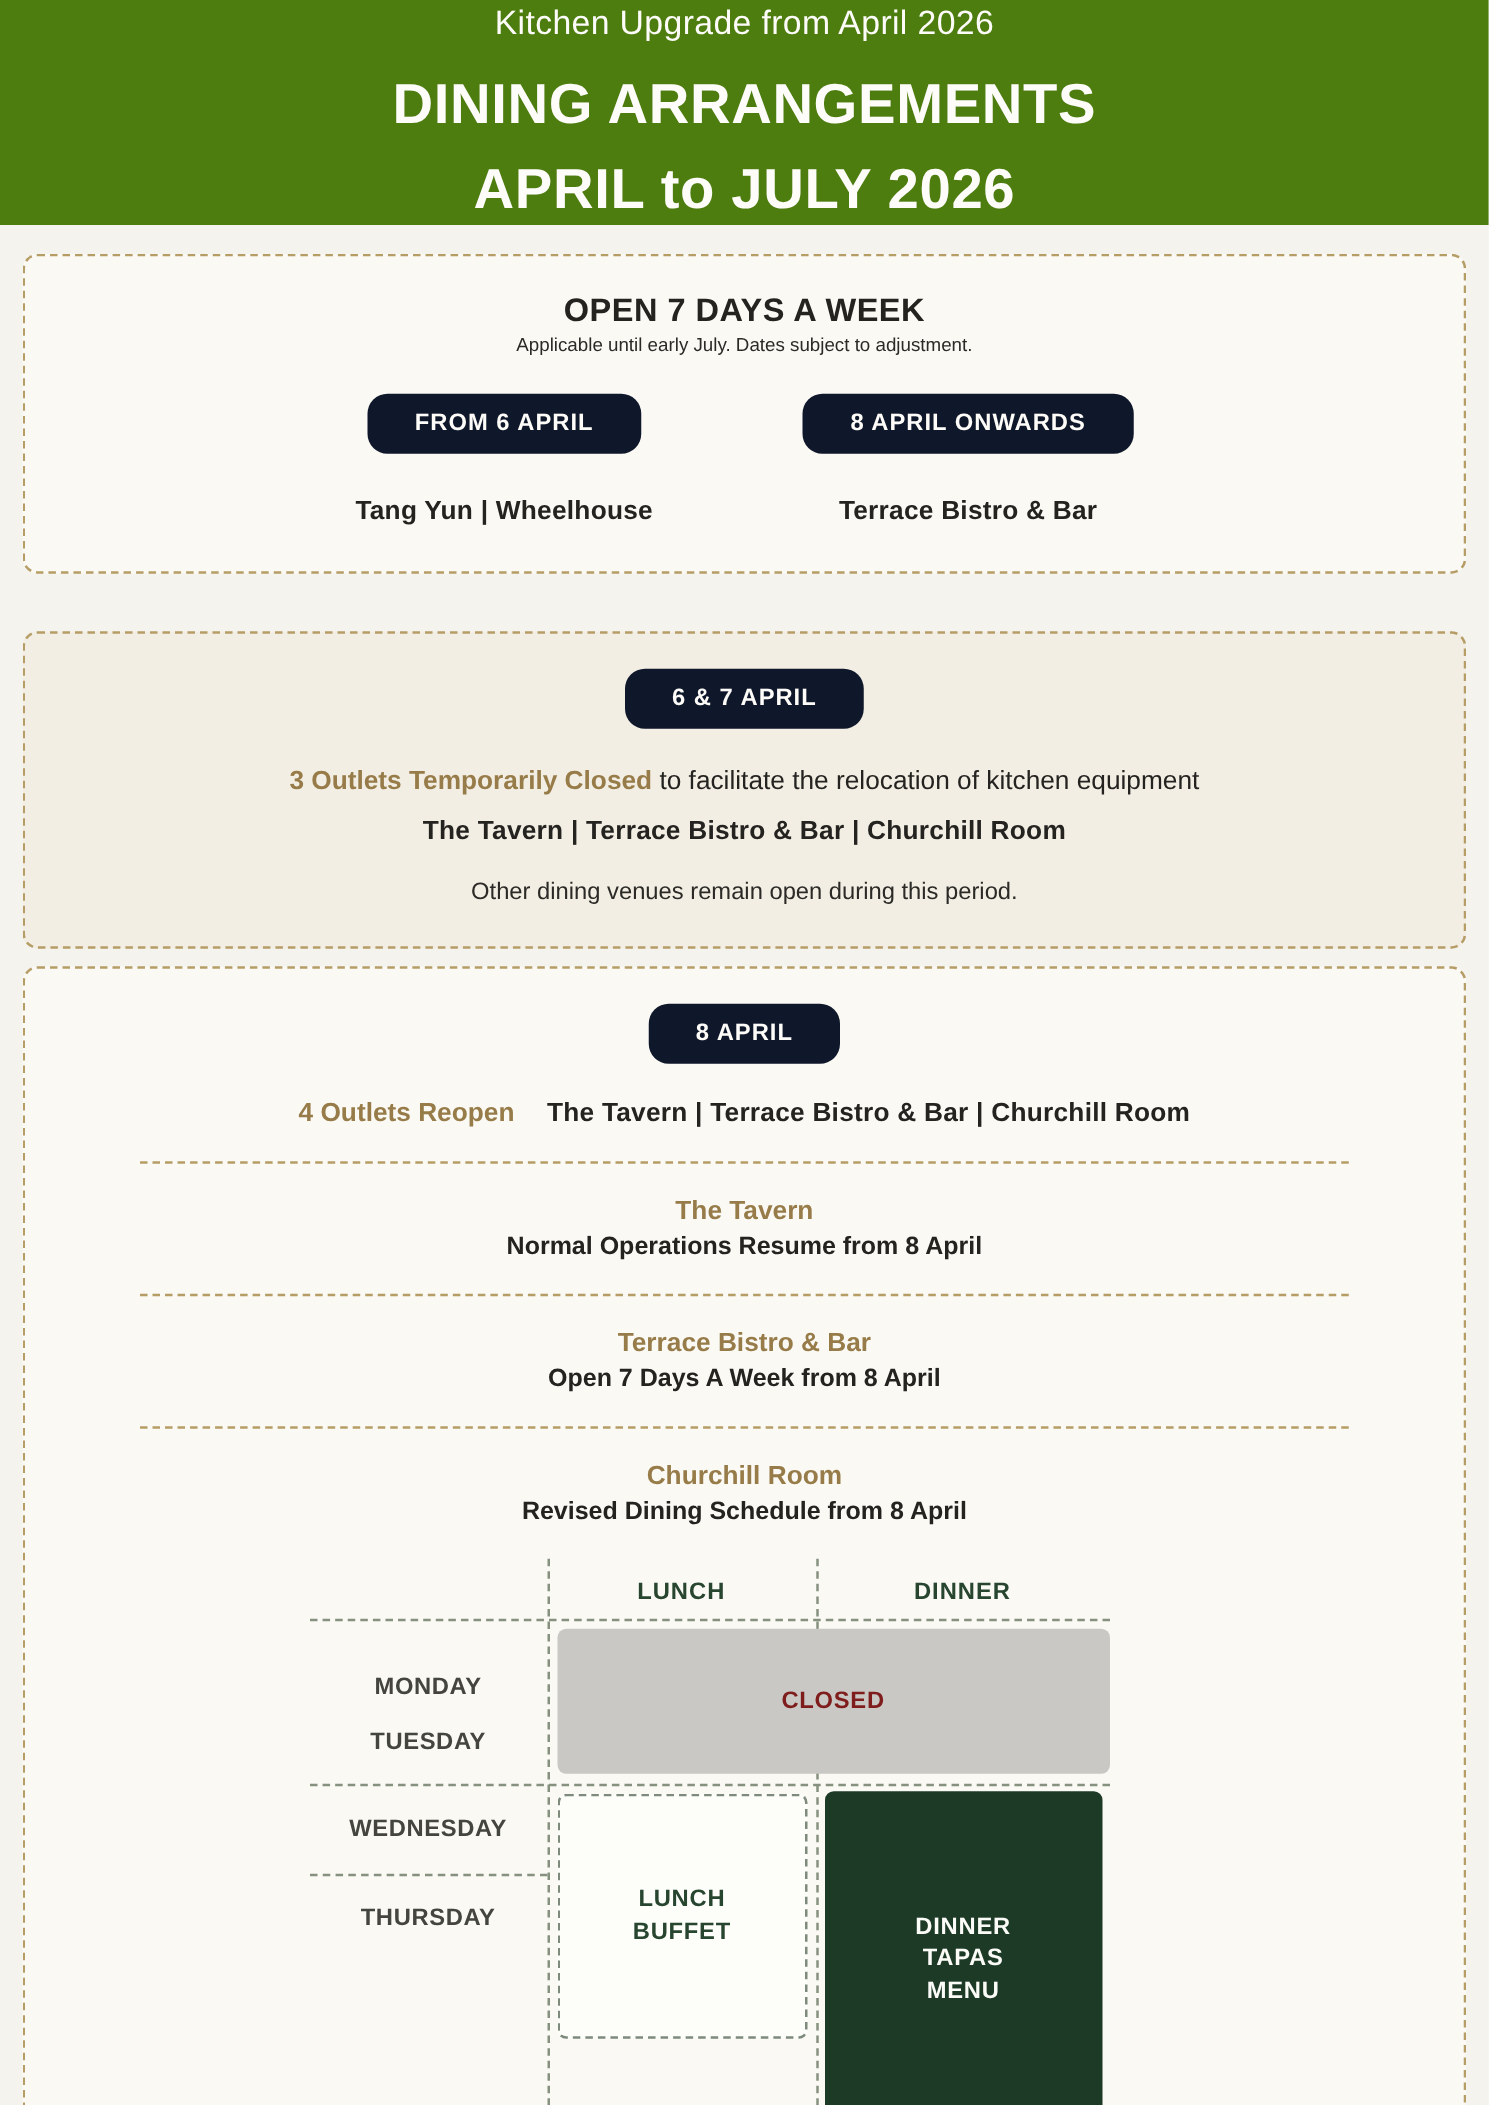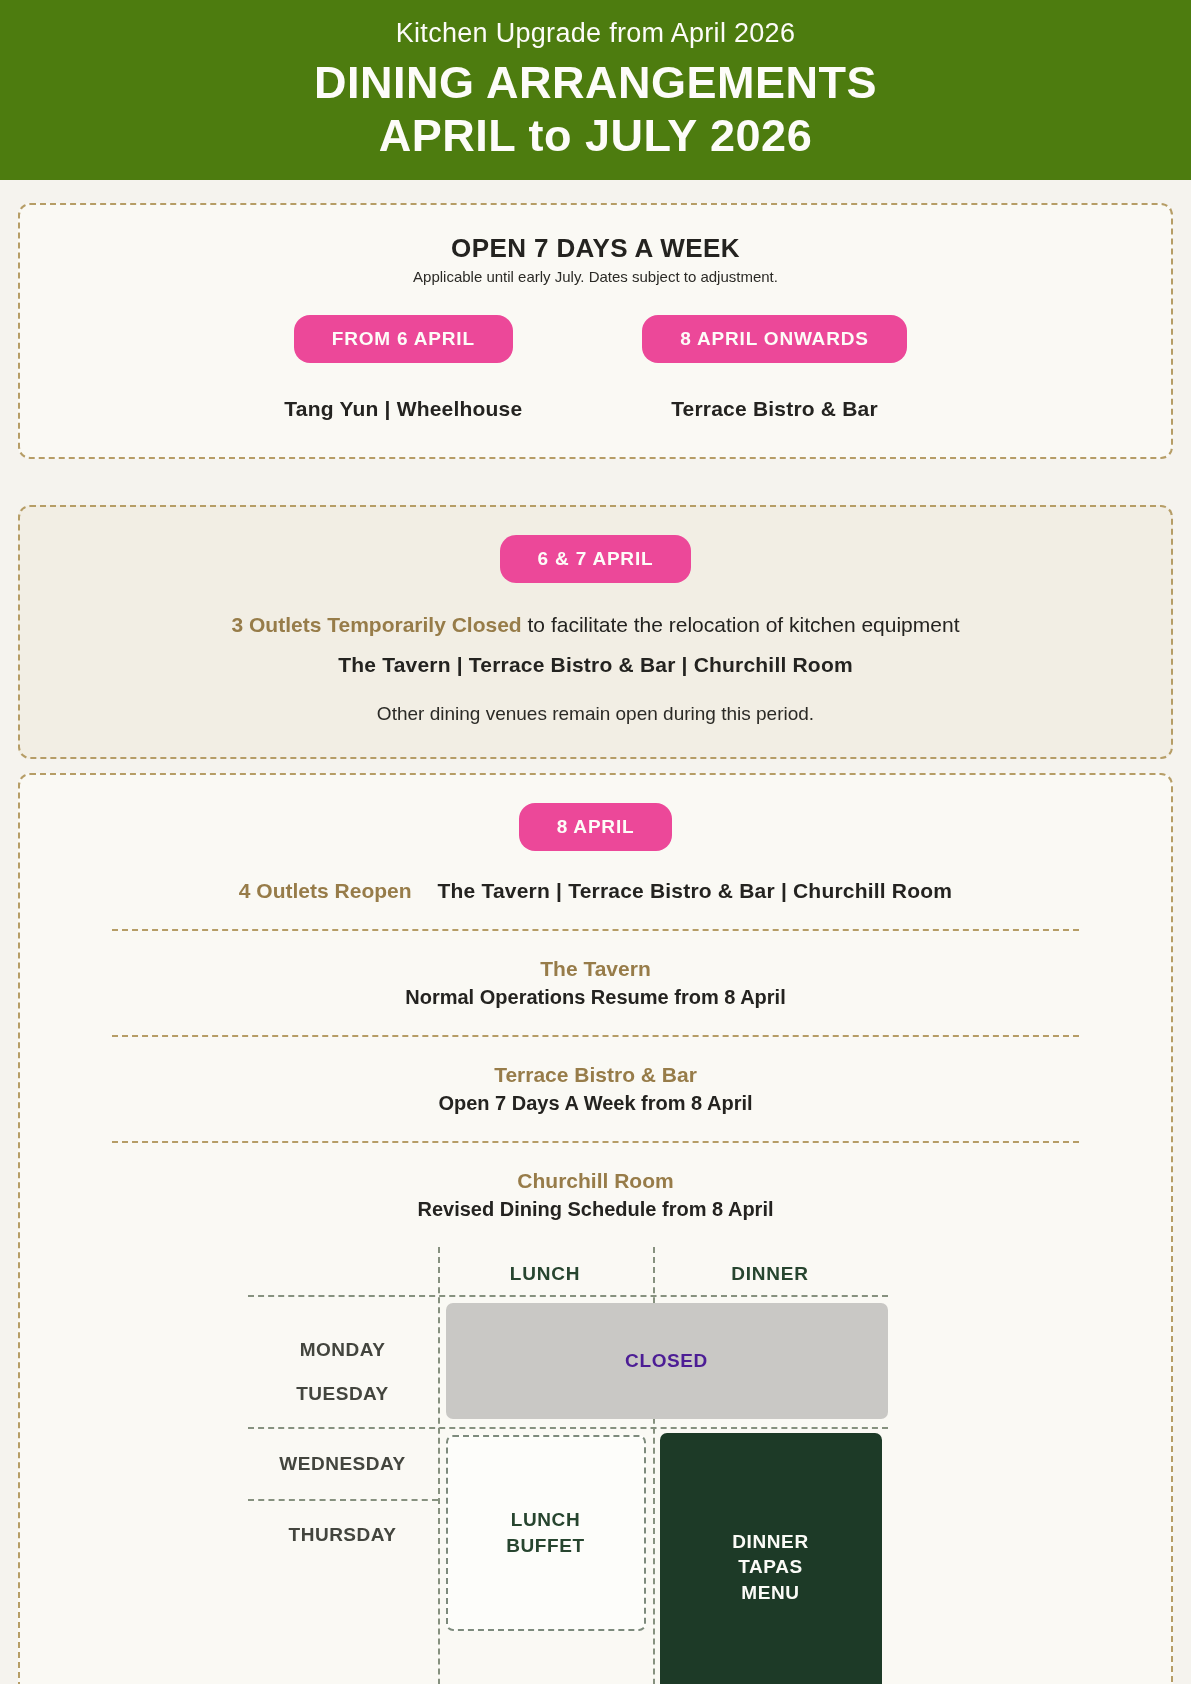--- a/index.html
+++ b/index.html
@@ -12,42 +12,42 @@
   }
 
   
   .hero {
     background:#4d7c0f;
     height:180px;
     display:flex; flex-direction:column; justify-content:center; align-items:center;
     text-align:center; color:#fdfcf9;
   }
   .hero-kicker { font-size:27px; font-weight:500; letter-spacing:.3px; margin-bottom:8px; }
-  .hero-title  { font-size:45px; font-weight:800; line-height:1.16; letter-spacing:.5px; }
+  .hero-title  { font-size:45px; font-weight:800; line-height:1.16; letter-spacing:.5px;margin-top:15px; }
 
   
   .box {
     margin:0 18px;
     border:2px dashed #b69d66;
     border-radius:12px;
     text-align:center;
   }
   .box-light { background:#faf9f4; }
   .box-beige { background:#f2eee4; }
 
   .s1 { margin-top:23px; padding:28px 20px 36px; }
   .s2 { margin-top:46px; padding:28px 20px 32px; }
   .s3 { margin-top:14px; padding:28px 20px 44px; }
 
   .sec-title { font-size:26px; font-weight:800; letter-spacing:.4px; color:#242320; }
   .sec-sub   { font-size:15px; font-weight:400; margin-top:4px; color:#2b2a26; }
 
   .pill {
     display:inline-block;
-    background:#ec4899; color:#fdfcf8;
+    background:#0f172a; color:#fdfcf8;
     font-size:19px; font-weight:700; letter-spacing:.8px;
     padding:13px 38px; border-radius:16px;
   }
 
   .groups { display:flex; justify-content:center; gap:120px; margin-top:30px; }
   .group  { display:flex; flex-direction:column; align-items:center; gap:22px; }
   .outlets-line { font-size:21px; font-weight:700; color:#242320; letter-spacing:.2px;margin-top:12px; }
 
   .mixed-line { font-size:21px; margin-top:30px; }
   .gold-strong { color:#977c49; font-weight:700; }
@@ -84,21 +84,21 @@
   }
   .day {
     position:absolute; left:0; width:190px;
     text-align:center; font-size:19px; font-weight:800; letter-spacing:.5px; color:#43453e;
   }
   .blk {
     position:absolute; display:flex; align-items:center; justify-content:center;
     font-size:19px; font-weight:800; letter-spacing:.6px; text-align:center;
     border-radius:7px; white-space:pre-line; line-height:1.35; z-index:2;
   }
-  .blk-grey  { background:#c9c8c5; color:#4c1d95; }
+  .blk-grey  { background:#c9c8c5; color:#7f1d1d; }
   .blk-white { background:#fdfdfa; border:2px dashed #7d8a7c; color:#27452f; }
   .blk-green { background:#1d3a27; color:#fbfbf7; }
 </style>
 </head>
 <body>
 
 <header class="hero">
   <div class="hero-kicker">Kitchen Upgrade from April 2026</div>
   <div class="hero-title">DINING ARRANGEMENTS</div>
   <div class="hero-title">APRIL to JULY 2026</div>

